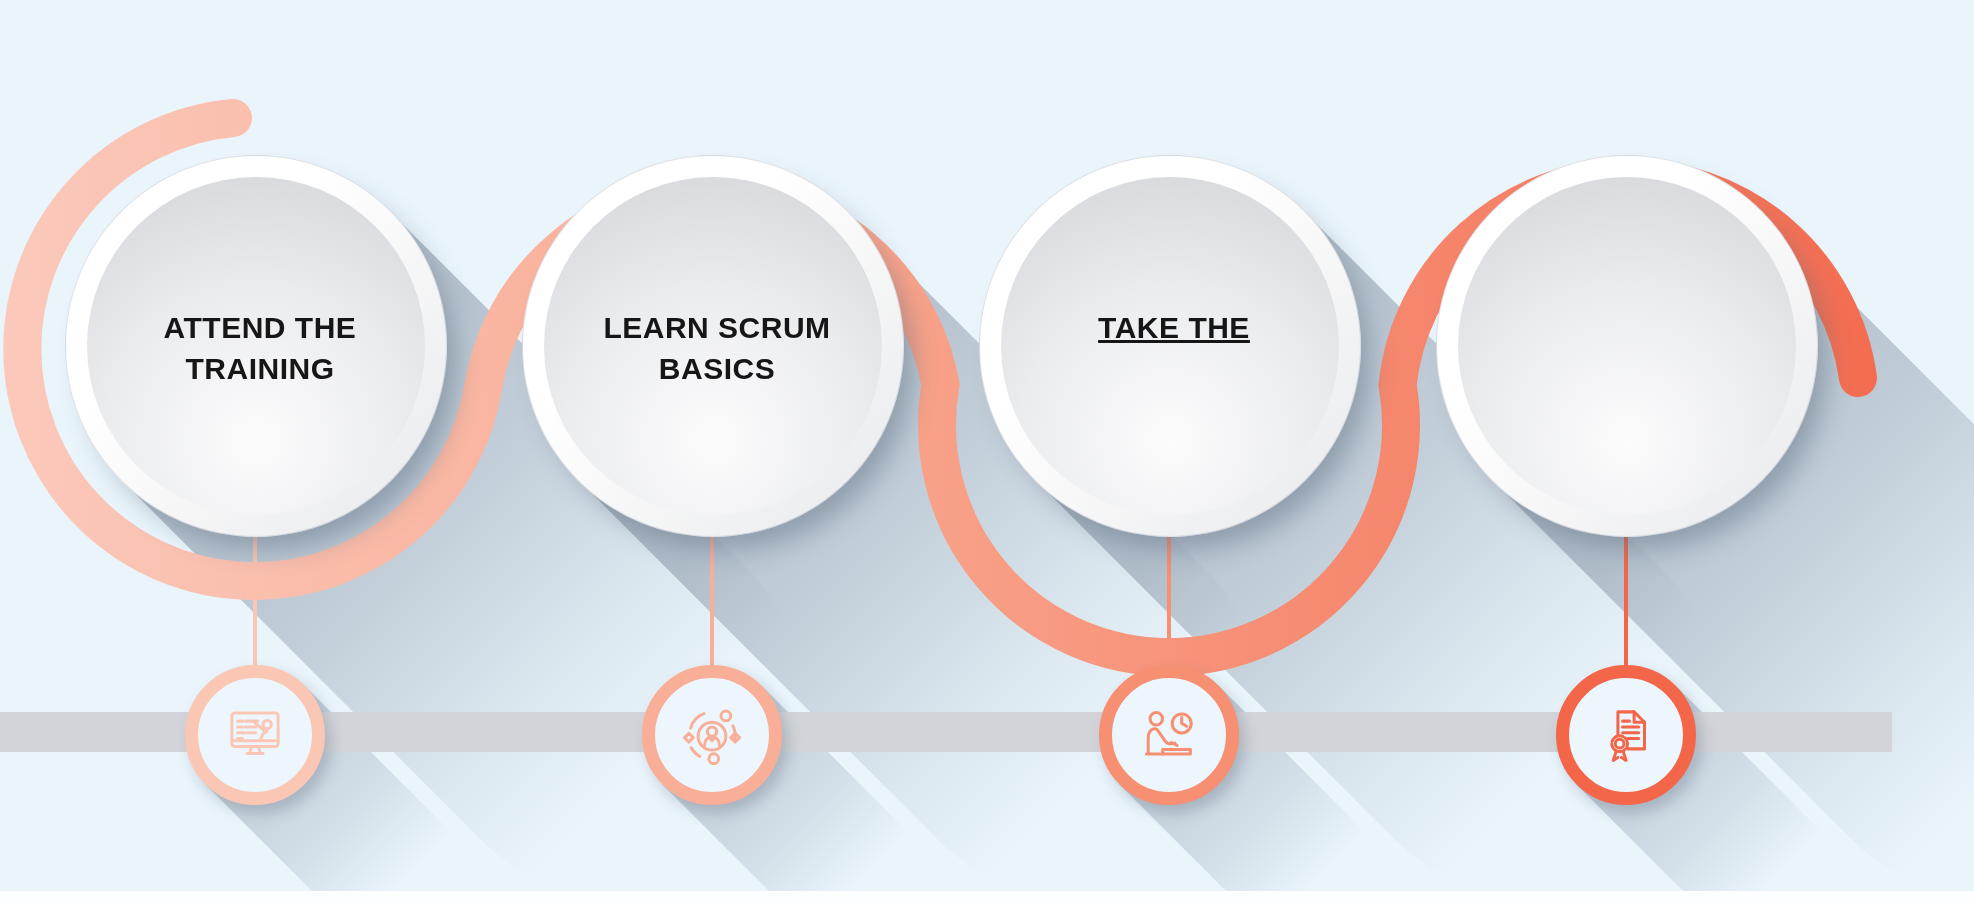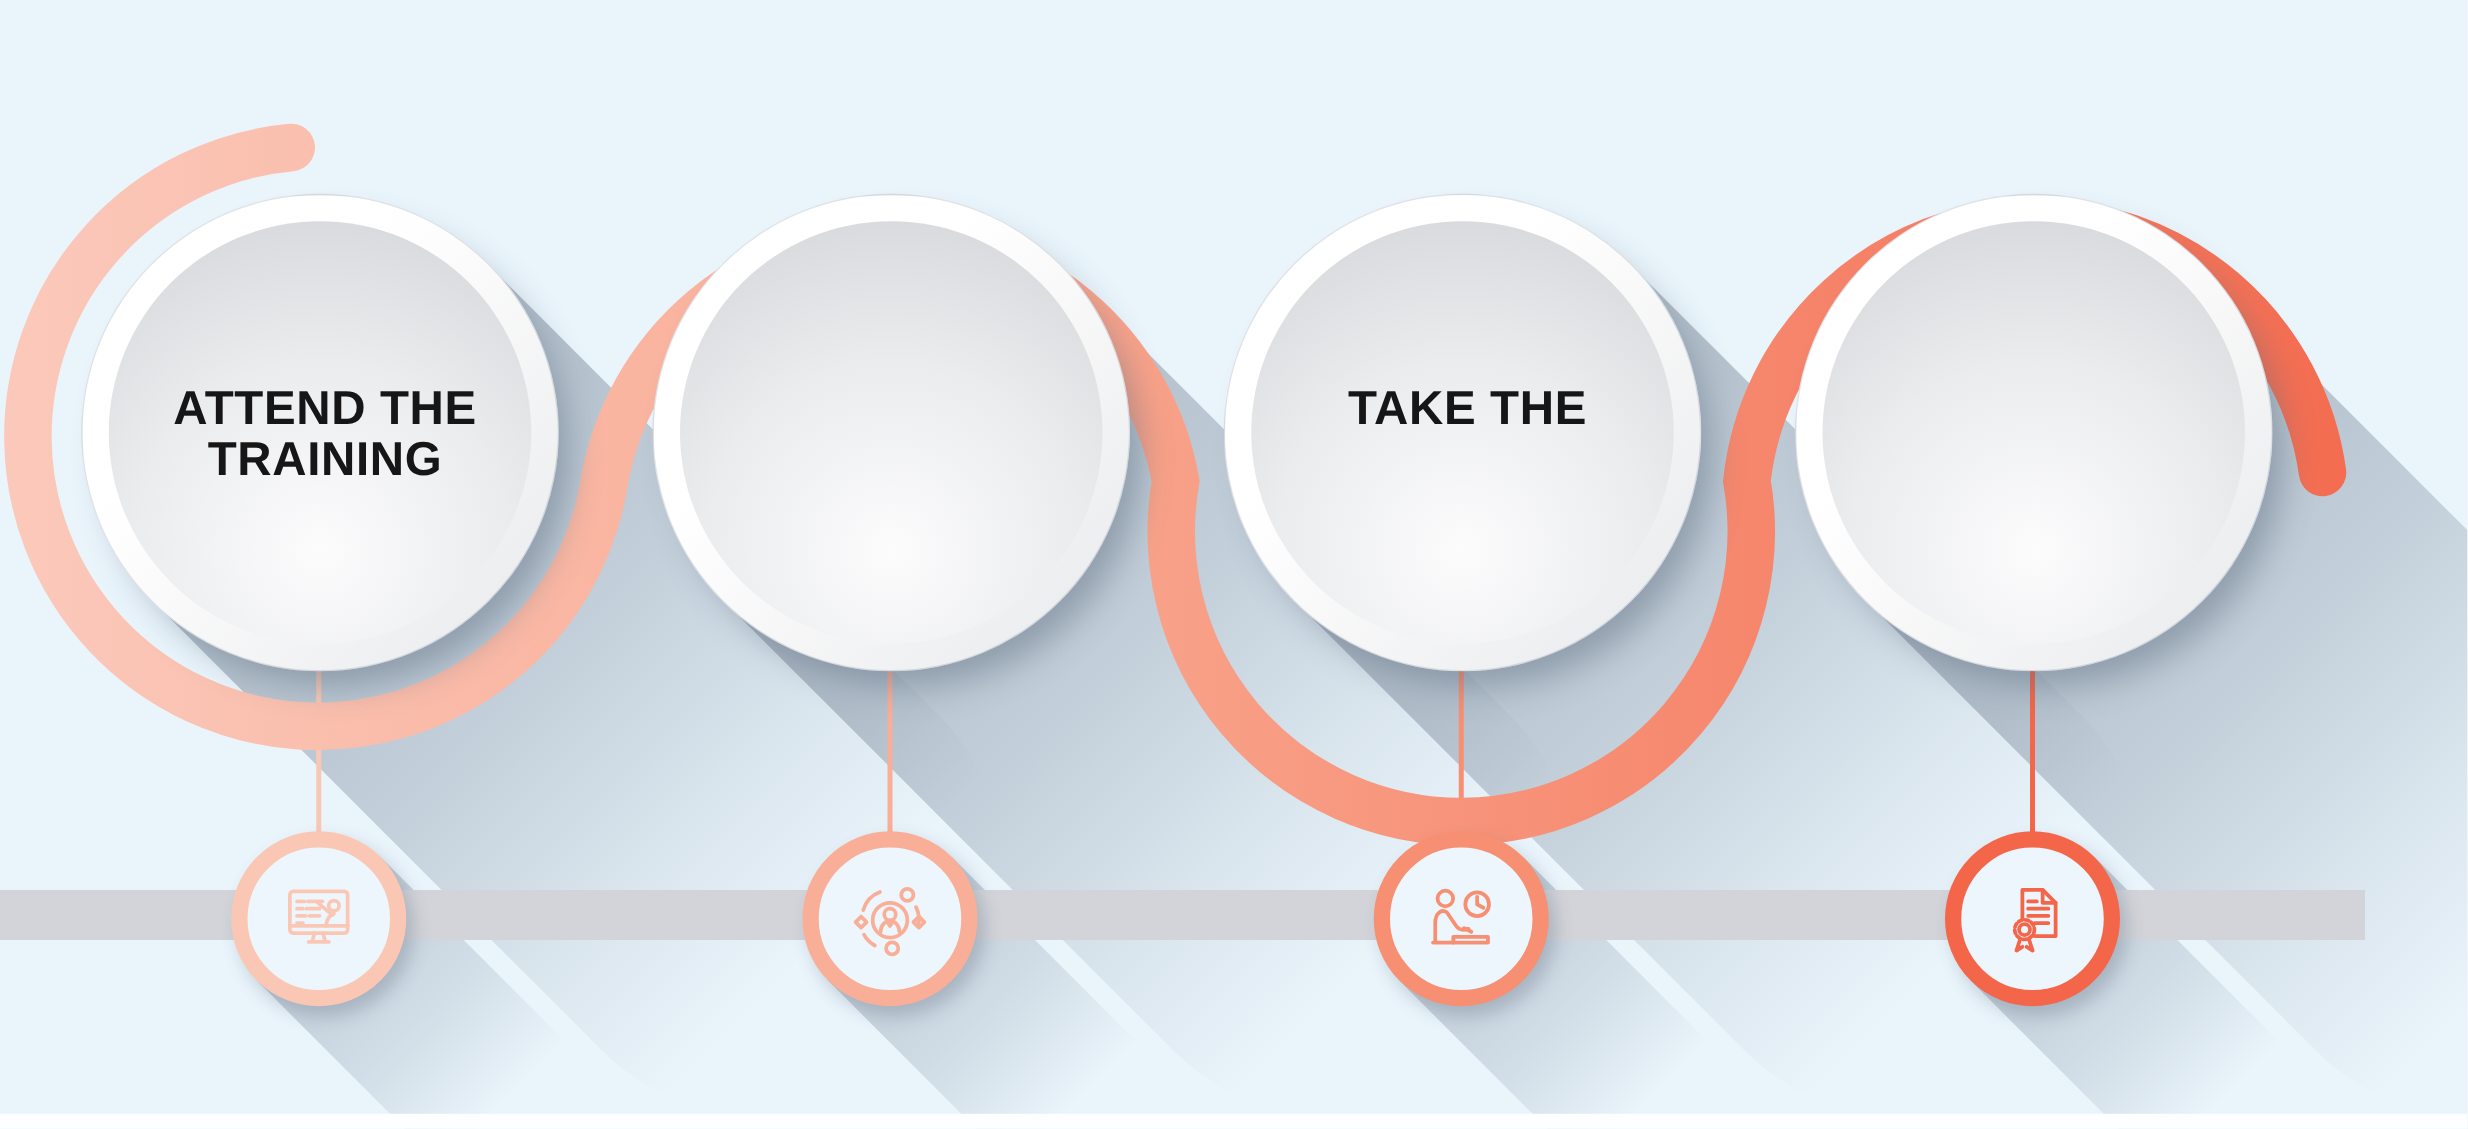--- a/index.html
+++ b/index.html
@@ -47,21 +47,21 @@
     z-index:3;
   }
   .step-circle .inner-disc{
     position:absolute;inset:21px;border-radius:50%;
     background:radial-gradient(circle at 50% 78%,#fcfcfd 0%,#ebecee 48%,#d2d3d6 100%);
   }
   .step-label{
     position:absolute;
     width:330px;
     text-align:center;
-    font-size:38px;font-weight:700;letter-spacing:.5px;
+    font-size:30px;font-weight:700;letter-spacing:.5px;
     line-height:41px;color:#161616;
     z-index:4;
   }
   
   .icon-ring{
     position:absolute;
     width:114px;height:114px;border-radius:50%;
     border:13px solid currentColor;
     background:#edf6fc;
     box-shadow:6px 8px 14px rgba(88,104,124,.30);
@@ -69,21 +69,21 @@
     z-index:3;
   }
   .icon-ring svg{display:block;}
   
   #bottom-strip{
     position:absolute;left:0;top:891px;width:1974px;height:12px;z-index:5;
   }
   
   #circle-1{left:65px;top:155px;}   #label-1{left:95px;top:307px;}
   #circle-2{left:522px;top:155px;}  #label-2{left:552px;top:307px;}
-  #circle-3{left:979px;top:155px;}  #label-3{left:1009px;top:307px;}
+  #circle-3{left:979px;top:155px;}  #label-3{left:1009px;top:307px;text-decoration:underline;}
   #circle-4{left:1436px;top:155px;} #label-4{left:1466px;top:307px;}
   #ring-1{left:185px;top:665px;} #ring-2{left:642px;top:665px;}
   #ring-3{left:1099px;top:665px;} #ring-4{left:1556px;top:665px;}
   #cshadow-1{left:255px;top:155px;} #cshadow-2{left:712px;top:155px;}
   #cshadow-3{left:1169px;top:155px;} #cshadow-4{left:1626px;top:155px;}
   #rshadow-1{left:255px;top:665px;} #rshadow-2{left:712px;top:665px;}
   #rshadow-3{left:1169px;top:665px;} #rshadow-4{left:1626px;top:665px;}
 </style>
 </head>
 <body>
@@ -142,20 +142,24 @@
         <circle cx="42.5" cy="23" r="3.6"></circle>
         <path d="M37 37 c0.5-5 2.5-7.5 5.5-8.5"></path>
         <path d="M41.5 29.5 L31.5 21"></path>
         <path d="M29 42 l-1.5 6 M35 42 l1.5 6 M25 48 h14"></path>
       </svg>
     </span>
   </div>
 
   <div class="step-circle" id="circle-2">
     <div class="inner-disc"></div>
+  </div>
+  <div class="step-label" id="label-2">
+    <div>LEARN SCRUM</div>
+    <div>BASICS</div>
   </div>
   <div class="icon-ring" id="ring-2" style="color: rgb(249, 174, 152);">
     <span>
       <svg width="74" height="74" viewBox="0 0 64 64" fill="none" stroke="currentColor" stroke-width="2.6" stroke-linecap="round" stroke-linejoin="round">
         <circle cx="32" cy="33" r="12"></circle>
         <circle cx="32" cy="29" r="4"></circle>
         <path d="M25.5 41 c0-4.5 3-7.5 6.5-7.5 s6.5 3 6.5 7.5"></path>
         <path d="M30 34 l2 3 l2-3"></path>
         <path d="M13.5 26 a19 19 0 0 1 11.5-12.5"></path>
         <circle cx="44" cy="15.5" r="4.2"></circle>

